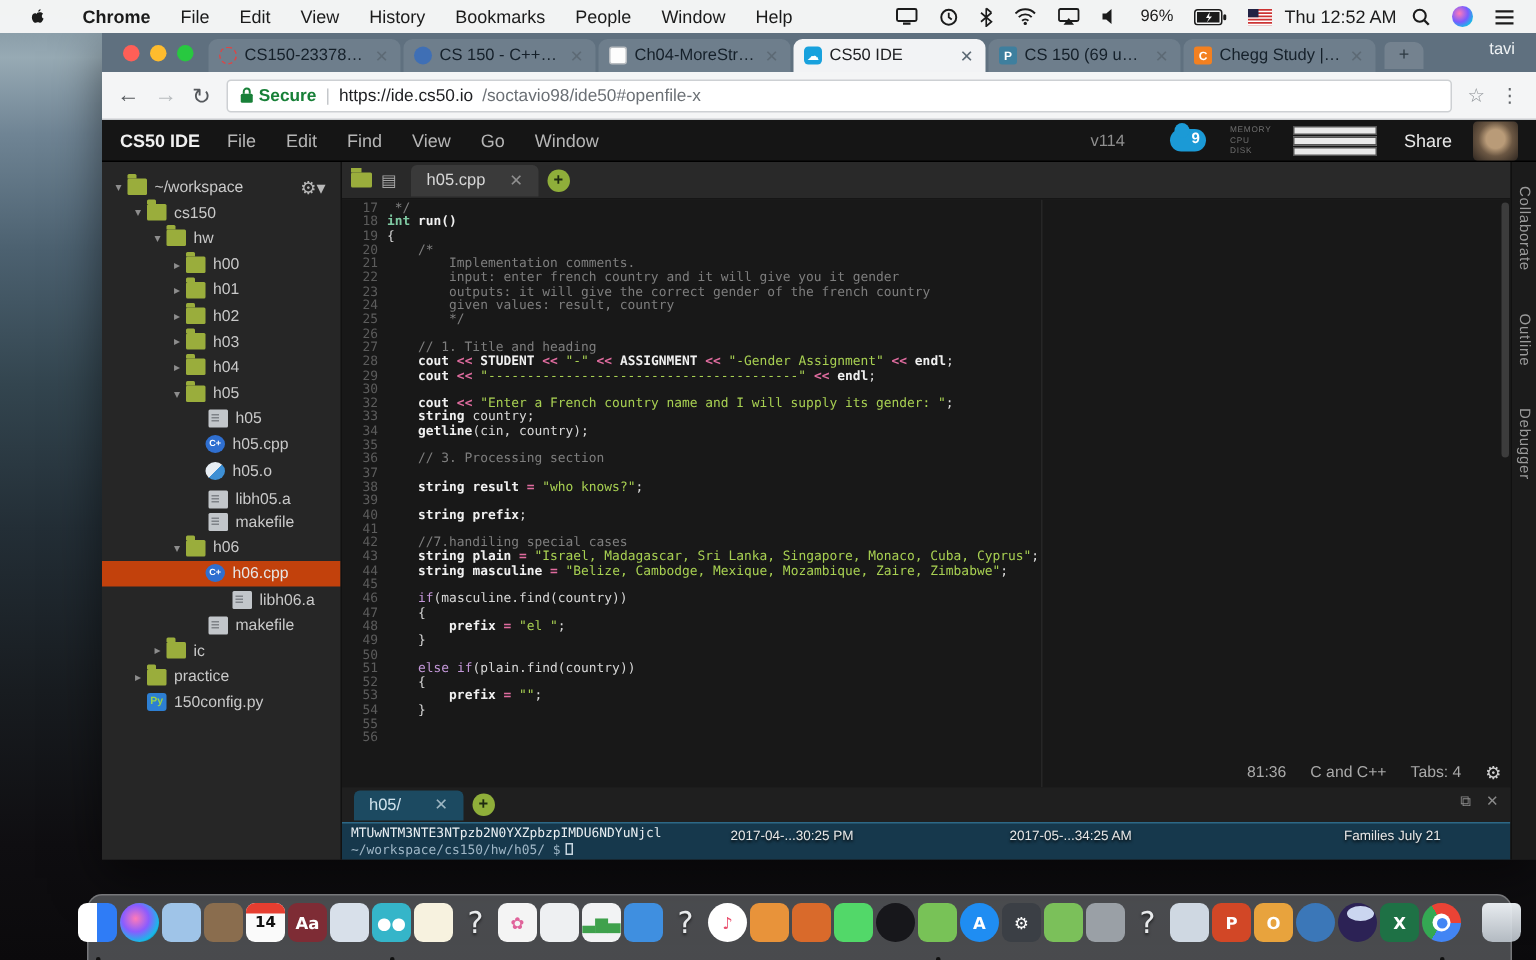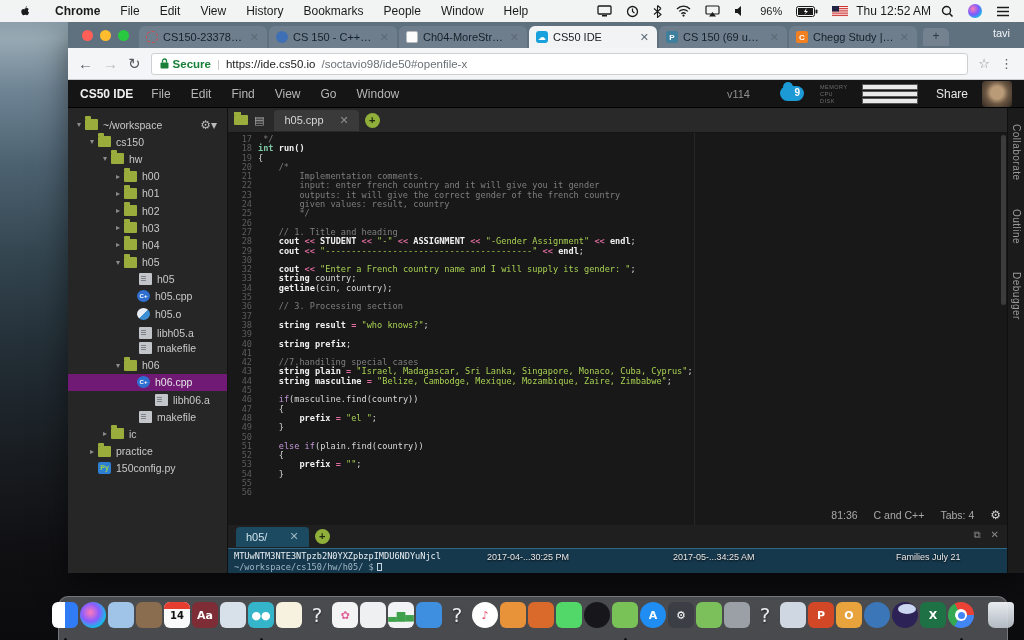--- a/index.html
+++ b/index.html
@@ -75,21 +75,21 @@
   .share { color:#e8e8e8; font-size:12px; margin-right:14px; }
   .avatar { width:30px; height:26px; border-radius:3px;
     background:radial-gradient(circle at 50% 45%, #b99b78 0 30%, #6b5743 55%, #2e2620 100%); }
 
   .ide-body { flex:1; display:flex; min-height:0; }
 
   
   .tree { width:160px; background:#262626; border-right:1px solid #111; overflow:hidden;
     padding-top:8px; position:relative; }
   .trow { height:17.2px; display:flex; align-items:center; color:#c9c9c9; font-size:10.5px; white-space:nowrap; }
-  .trow.selected { background:#701a75; color:#e6e6e6; }
+  .trow.selected { background:#c2410c; color:#e6e6e6; }
   .arrow { width:10px; font-size:8px; color:#8d8d8d; text-align:center; flex:0 0 10px; }
   .ticon { width:13px; height:11px; margin:0 5px 0 1px; flex:0 0 13px; position:relative; }
   .ticon.folder { background:#9aad3c; border-radius:1px; }
   .ticon.folder::before { content:""; position:absolute; top:-3px; left:0; width:6px; height:3px;
     background:#9aad3c; border-radius:1px 1px 0 0; }
   .ticon.file { width:9px; margin-left:3px; background:#c2c6ca; border-radius:1px; height:12px; }
   .ticon.file::before { content:""; position:absolute; left:2px; top:3px; width:5px; height:1px;
     background:#7e8287; box-shadow:0 2px 0 #7e8287, 0 4px 0 #7e8287; }
   .ticon.cpp { background:#2f6fd0; border-radius:50%; color:#fff; font-size:6px; font-weight:bold;
     width:12px; height:12px; text-align:center; line-height:12px; }

